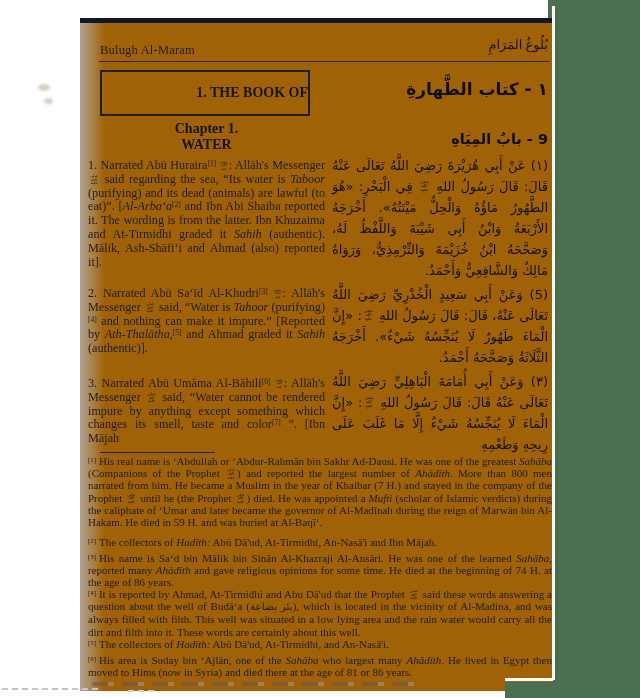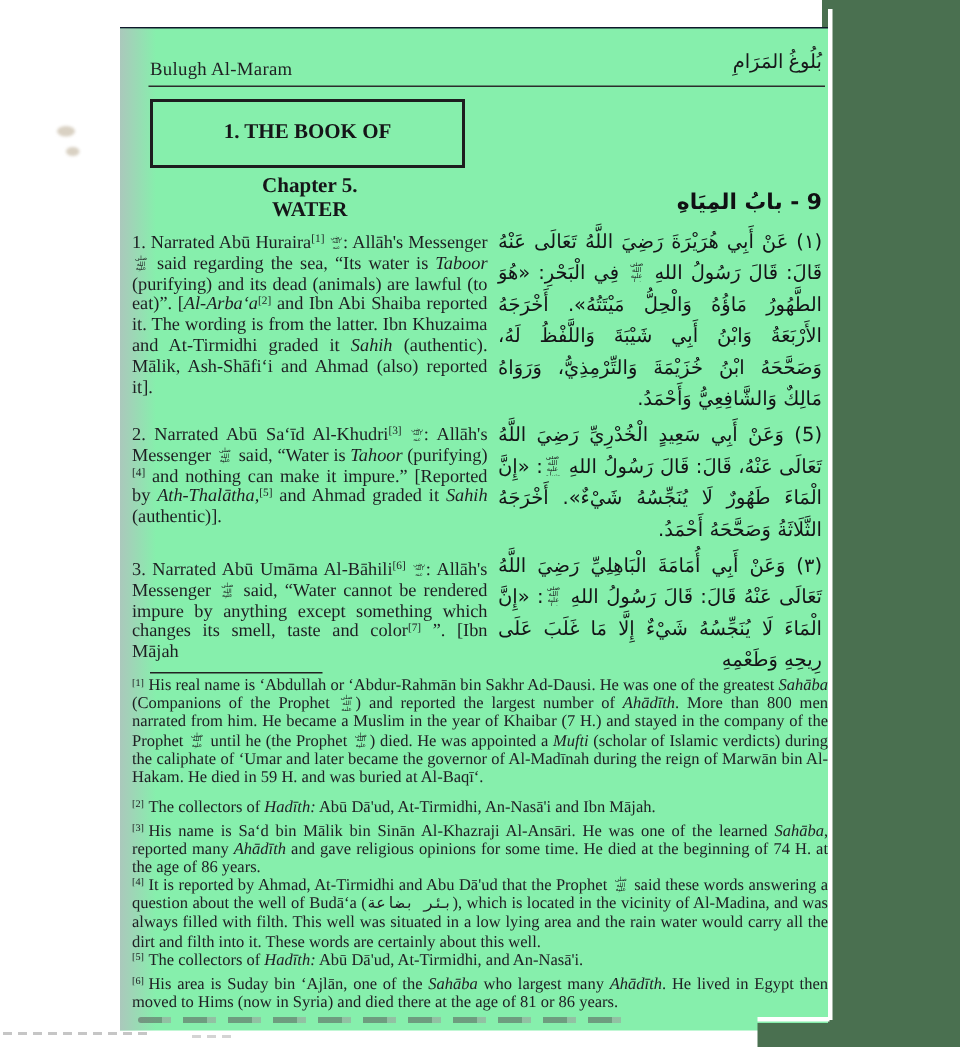--- a/index.html
+++ b/index.html
@@ -6,35 +6,35 @@
   body{width:640px;height:698px;background:#ffffff;overflow:hidden;position:relative;
        font-family:"Liberation Serif", serif;}
 
   
   .green-band{position:absolute;left:548px;top:0;width:92px;height:698px;background:#4a7050;z-index:1;}
   .green-bottom{position:absolute;left:505px;top:682px;width:135px;height:16px;background:#4a7050;z-index:3;}
   .white-vline{position:absolute;left:552px;top:6px;width:3px;height:674px;background:#ffffff;z-index:4;}
   .white-hline{position:absolute;left:505px;top:678px;width:48px;height:3px;background:#ffffff;z-index:4;}
 
   
-  .page{position:absolute;left:80px;top:18px;width:472px;height:668px;background:#86efac;z-index:2;
-        border-top:1px solid #0f172a;}
+  .page{position:absolute;left:80px;top:18px;width:472px;height:668px;background:#a16207;z-index:2;
+        border-top:5px solid #0f172a;}
   .page::before{content:"";position:absolute;left:0;top:0;bottom:0;width:24px;
         background:linear-gradient(to right,#b7bbc1,rgba(251,250,247,0));opacity:.75;pointer-events:none;}
 
   
   .hdr-left{position:absolute;left:20px;top:20px;font-size:12.5px;color:#1f1f22;letter-spacing:.2px;}
   .hdr-num{position:absolute;left:0;top:20px;width:100%;text-align:center;font-size:12.5px;color:#1f1f22;}
   .hdr-ar{position:absolute;right:4px;top:14px;font-family:Liberation Serif, serif;font-size:13px;
           direction:rtl;color:#17171a;}
   .hdr-rule{position:absolute;left:19px;right:2px;top:38px;border-top:1.3px solid #2b2b2b;height:0;}
 
   
   .book-box{position:absolute;left:20px;top:47px;width:206px;height:42px;border:2px solid #1d1d1f;
-            display:flex;flex-direction:column;justify-content:center;text-align:center;
+            display:flex;flex-direction:column;justify-content:center;text-align:right;
             font-weight:bold;font-size:14px;line-height:16px;color:#151518;}
   .book-ar{position:absolute;right:4px;top:56px;font-family:"DejaVu Sans",sans-serif;font-weight:bold;
            font-size:17px;direction:rtl;color:#101013;}
   .chapter{position:absolute;left:8px;top:98px;width:237px;text-align:center;font-weight:bold;
            font-size:14px;line-height:16px;color:#151518;}
   .chapter-ar{position:absolute;right:4px;top:108px;font-family:"DejaVu Sans",sans-serif;font-weight:bold;
            font-size:14.5px;direction:rtl;color:#101013;}
 
   
   .enp{position:absolute;left:8px;width:237px;font-size:12.2px;line-height:13.8px;text-align:justify;
@@ -47,21 +47,21 @@
   
   .fnsep{position:absolute;left:20px;top:429px;width:115px;border-top:1.5px solid #222;height:0;}
   .fn{position:absolute;left:8px;width:464px;font-size:11px;line-height:12.2px;text-align:justify;
       color:#202024;margin:0;}
   .fnp1{top:432px;} .fnp2{top:513px;} .fnp3{top:529px;} .fnp4{top:565px;} .fnp5{top:615px;} .fnp6{top:631px;}
   .mk{margin-right:3px;}
 
   
   .run-i{font-style:italic;margin-top:36px;}
   sup.sup{font-size:0.62em;vertical-align:0.45em;line-height:0;}
-  .run-ar{font-family:Liberation Mono, monospace;font-size:10.5px;direction:rtl;unicode-bidi:isolate;}
+  .run-ar{font-family:Liberation Serif, serif;font-size:10.5px;direction:rtl;unicode-bidi:isolate;}
   .run-sym{display:inline-block;width:12px;height:11px;overflow:hidden;font-family:"DejaVu Sans",sans-serif;
            font-size:4px;line-height:3.7px;text-align:center;vertical-align:-2px;direction:rtl;
            white-space:normal;color:#1a1a1d;}
   .run-hon{display:inline-block;width:9px;height:10px;overflow:hidden;font-family:"DejaVu Sans",sans-serif;
            font-size:3.6px;line-height:3.3px;text-align:center;vertical-align:-2px;direction:rtl;
            white-space:normal;color:#1a1a1d;}
   .arp .run-sym{width:13px;height:13px;font-size:4.4px;line-height:4px;vertical-align:-2px;}
 
   
   .fn7smudge{position:absolute;left:12px;top:659px;width:330px;height:4px;opacity:.55;border-radius:2px;
@@ -88,23 +88,24 @@
 
   <div class="page">
 
     <div class="hdr-left">Bulugh Al-Maram</div>
     <div class="hdr-ar">بُلُوغُ المَرَامِ</div>
     <div class="hdr-rule"></div>
 
     <div class="book-box">
       <div>1. THE BOOK OF</div>
     </div>
+    <div class="book-ar">١ - كتاب الطَّهارةِ</div>
 
     <div class="chapter">
-      <div>Chapter 5.</div>
+      <div>Chapter 1.</div>
       <div>WATER</div>
     </div>
     <div class="chapter-ar">9 - بابُ المِيَاهِ</div>
 
     <p class="enp enp1"><span class="">1. Narrated Abū Huraira</span><sup class="sup">[1]</sup><span class=""> </span><span class="run-hon">رضي الله عنه</span><span class="">: Allāh's Messenger </span><span class="run-sym">صلى الله عليه وسلم</span><span class=""> said regarding the sea, “Its water is </span><span class="run-i">Taboor</span><span class=""> (purifying) and its dead (animals) are lawful (to eat)”. [</span><span class="run-i">Al-Arba‘a</span><sup class="sup">[2]</sup><span class=""> and Ibn Abi Shaiba reported it. The wording is from the latter. Ibn Khuzaima and At-Tirmidhi graded it </span><span class="run-i">Sahih</span><span class=""> (authentic). Mālik, Ash-Shāfi‘i and Ahmad (also) reported it].</span></p>
     <p class="enp enp2"><span class="">2. Narrated Abū Sa‘īd Al-Khudri</span><sup class="sup">[3]</sup><span class=""> </span><span class="run-hon">رضي الله عنه</span><span class="">: Allāh's Messenger </span><span class="run-sym">صلى الله عليه وسلم</span><span class=""> said, “Water is </span><span class="run-i">Tahoor</span><span class=""> (purifying)</span><sup class="sup">[4]</sup><span class=""> and nothing can make it impure.” [Reported by </span><span class="run-i">Ath-Thalātha,</span><sup class="sup">[5]</sup><span class=""> and Ahmad graded it </span><span class="run-i">Sahih</span><span class=""> (authentic)].</span></p>
     <p class="enp enp3"><span class="">3. Narrated Abū Umāma Al-Bāhili</span><sup class="sup">[6]</sup><span class=""> </span><span class="run-hon">رضي الله عنه</span><span class="">: Allāh's Messenger </span><span class="run-sym">صلى الله عليه وسلم</span><span class=""> said, “Water cannot be rendered impure by anything except something which changes its smell, taste and color</span><sup class="sup">[7]</sup><span class=""> ”. [Ibn Mājah</span></p>
 
     <p class="arp arp1"><span class="">(١) عَنْ أَبِي هُرَيْرَةَ رَضِيَ اللَّهُ تَعَالَى عَنْهُ قَالَ: قَالَ رَسُولُ اللهِ </span><span class="run-sym">صلى الله عليه وسلم</span><span class=""> فِي الْبَحْرِ: «هُوَ الطَّهُورُ مَاؤُهُ وَالْحِلُّ مَيْتَتُهُ». أَخْرَجَهُ الأَرْبَعَةُ وَابْنُ أَبِي شَيْبَةَ وَاللَّفْظُ لَهُ، وَصَحَّحَهُ ابْنُ خُزَيْمَةَ وَالتِّرْمِذِيُّ، وَرَوَاهُ مَالِكٌ وَالشَّافِعِيُّ وَأَحْمَدُ.</span></p>
     <p class="arp arp2"><span class="">(5) وَعَنْ أَبِي سَعِيدٍ الْخُدْرِيِّ رَضِيَ اللَّهُ تَعَالَى عَنْهُ، قَالَ: قَالَ رَسُولُ اللهِ </span><span class="run-sym">صلى الله عليه وسلم</span><span class="">: «إِنَّ الْمَاءَ طَهُورٌ لَا يُنَجِّسُهُ شَيْءٌ». أَخْرَجَهُ الثَّلَاثَةُ وَصَحَّحَهُ أَحْمَدُ.</span></p>

